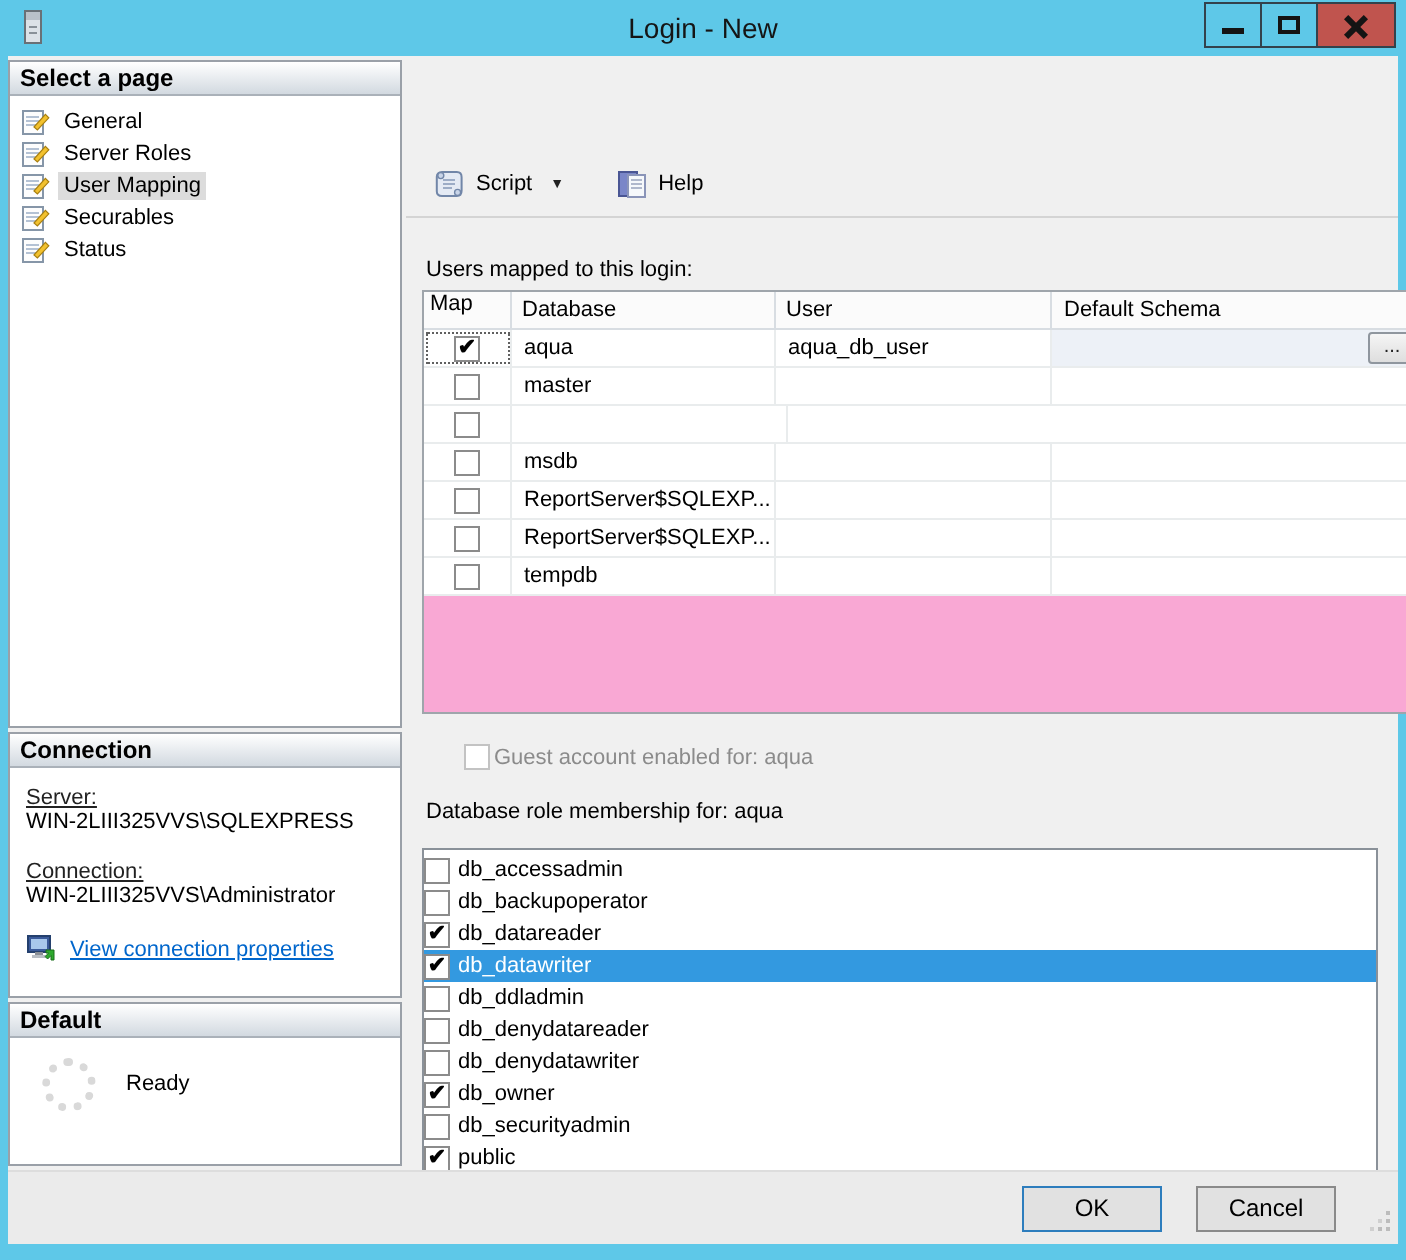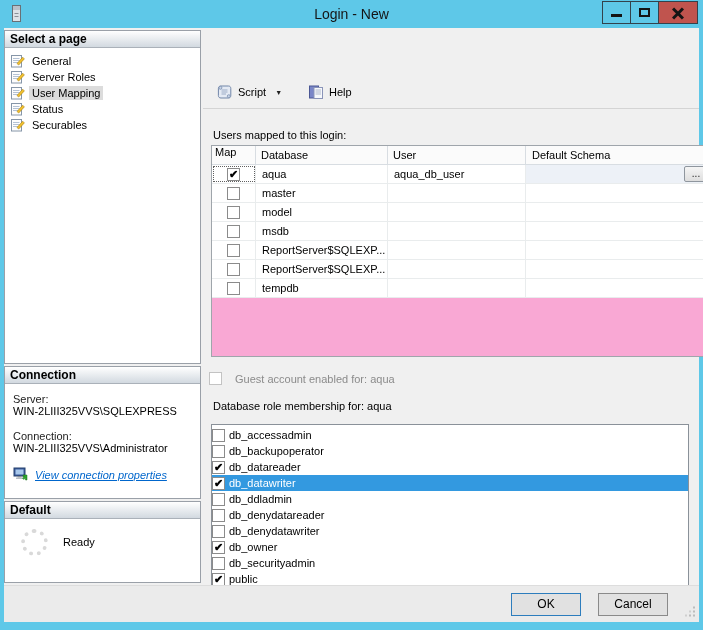--- a/index.html
+++ b/index.html
@@ -46,23 +46,23 @@
     border-bottom: 1px solid #aab1b9; font-weight: bold; font-size: 12px;
     padding: 1px 5px; flex: 0 0 auto;
   }
   .page-list { padding: 5px 6px 0 2px; }
   .side-item { display: flex; align-items: center; height: 16px; gap: 4px; padding-left: 4px; cursor: default; }
   .side-item .side-label { padding: 0 3px; line-height: 14px; }
   .side-item.selected .side-label { background: #dcdcdc; }
   .icon { display: inline-flex; flex: 0 0 auto; }
 
   .conn-body { padding: 9px 8px; }
-  .conn-label { color: #222; }
+  .conn-label { color: #222; text-decoration: underline; }
   .conn-value { color: #000; margin-bottom: 13px; }
-  .link-row { display: flex; align-items: center; gap: 6px; margin-top: 3px; font-style: italic; }
+  .link-row { display: flex; align-items: center; gap: 6px; margin-top: 3px; }
   .link { color: #0066cc; text-decoration: underline; cursor: pointer; }
 
   .prog-body { position: relative; padding: 10px; flex: 1; }
   .spinner {
     position: absolute; left: 16px; top: 10px; width: 27px; height: 27px;
     border: 4px dotted #d9d9d9; border-radius: 50%;
   }
   .ready-text { position: absolute; left: 58px; top: 17px; }
 
   
@@ -104,21 +104,21 @@
   
   .cb {
     width: 13px; height: 13px; border: 1px solid #8b8b8b; background: #fff;
     display: inline-flex; align-items: center; justify-content: center;
     font-size: 11px; font-weight: bold; line-height: 11px; color: #000; flex: 0 0 auto;
     cursor: default;
   }
   .cb.disabled { border-color: #c3c3c3; }
 
   
-  .guest-row { position: absolute; left: 6px; top: 296px; display: flex; align-items: flex-end; gap: 13px; }
+  .guest-row { position: absolute; left: 29px; top: 296px; display: flex; align-items: flex-end; gap: 2px; }
   .guest-row .guest-label { color: #8b8b8b; }
 
   
   .roles-list {
     position: absolute; left: 8px; top: 348px; width: 478px; height: 198px;
     background: #fff; border: 1px solid #8a9199; padding-top: 2px; overflow: hidden;
   }
   .role-item { display: flex; align-items: center; height: 16px; gap: 4px; padding-left: 0; cursor: default; }
   .role-item.selected { background: #3399e0; color: #fff; }
 
@@ -210,33 +210,33 @@
             <div class="side-item">
     <span class="icon">
       <svg width="14" height="14" viewBox="0 0 14 14">
         <rect x="0.5" y="1.5" width="10" height="11.5" fill="#fdfdfd" stroke="#8696a8"></rect>
         <line x1="2" y1="4.5" x2="8.5" y2="4.5" stroke="#b4c2d4"></line>
         <line x1="2" y1="6.5" x2="8.5" y2="6.5" stroke="#b4c2d4"></line>
         <line x1="2" y1="8.5" x2="8.5" y2="8.5" stroke="#b4c2d4"></line>
         <path d="M6 9.5 L11.7 3.2 L13.4 4.9 L7.7 11 Z" fill="#f2c12e" stroke="#a87f10" stroke-width="0.6"></path>
       </svg>
     </span>
-    <span class="side-label">Status</span>
+    <span class="side-label">Securables</span>
   </div>
             <div class="side-item">
     <span class="icon">
       <svg width="14" height="14" viewBox="0 0 14 14">
         <rect x="0.5" y="1.5" width="10" height="11.5" fill="#fdfdfd" stroke="#8696a8"></rect>
         <line x1="2" y1="4.5" x2="8.5" y2="4.5" stroke="#b4c2d4"></line>
         <line x1="2" y1="6.5" x2="8.5" y2="6.5" stroke="#b4c2d4"></line>
         <line x1="2" y1="8.5" x2="8.5" y2="8.5" stroke="#b4c2d4"></line>
         <path d="M6 9.5 L11.7 3.2 L13.4 4.9 L7.7 11 Z" fill="#f2c12e" stroke="#a87f10" stroke-width="0.6"></path>
       </svg>
     </span>
-    <span class="side-label">Securables</span>
+    <span class="side-label">Status</span>
   </div>
           </div>
       </div>
 
       <div class="panel-box box-connection">
         <div class="box-header">Connection</div>
         <div class="conn-body">
           <div class="conn-label">Server:</div>
           <div class="conn-value">WIN-2LIII325VVS\SQLEXPRESS</div>
           <div class="conn-label">Connection:</div>
@@ -323,21 +323,20 @@
     <div class="t-cell c-db">master</div>
     <div class="t-cell c-user"></div>
     <div class="t-cell c-schema">
       
     </div>
   </div>
             <div class="t-row">
     <div class="t-cell c-map">
       <span class="cb"></span>
     </div>
-    <div class="t-cell c-db">model</div>
     <div class="t-cell c-user"></div>
     <div class="t-cell c-schema">
       
     </div>
   </div>
             <div class="t-row">
     <div class="t-cell c-map">
       <span class="cb"></span>
     </div>
     <div class="t-cell c-db">msdb</div>

